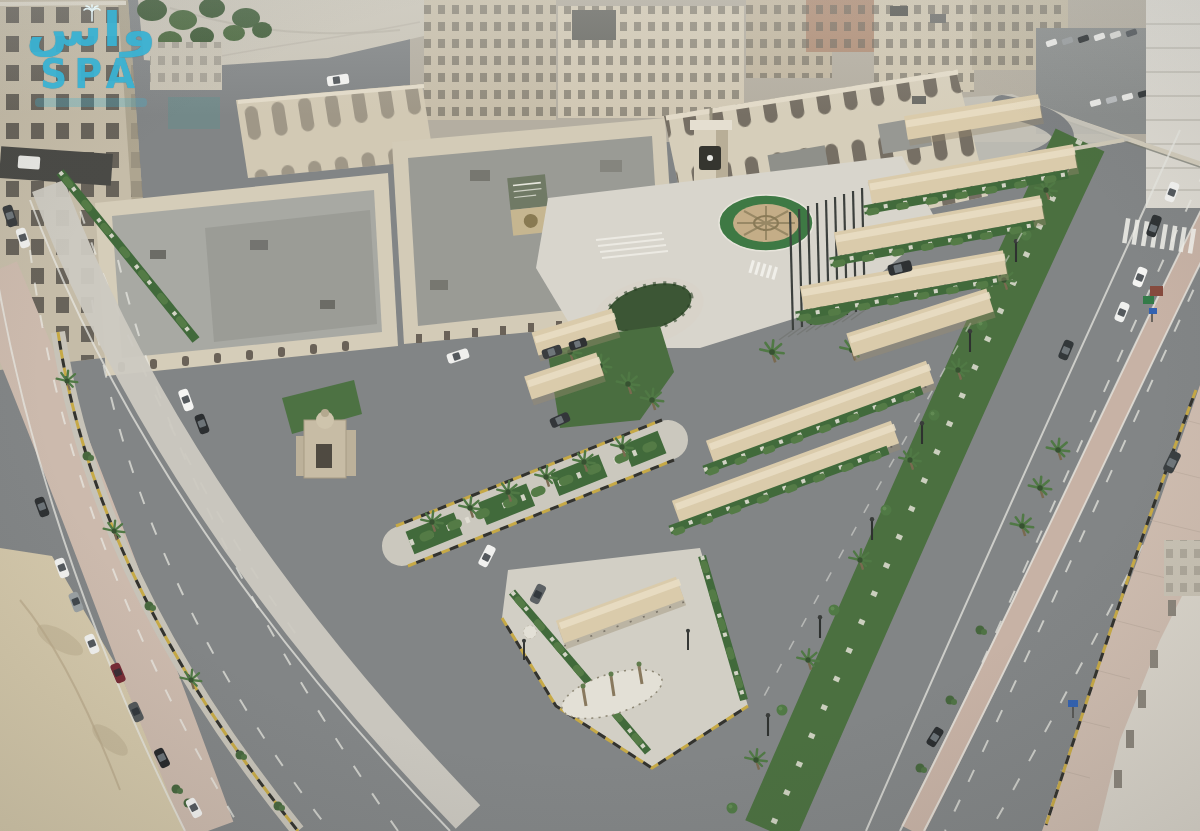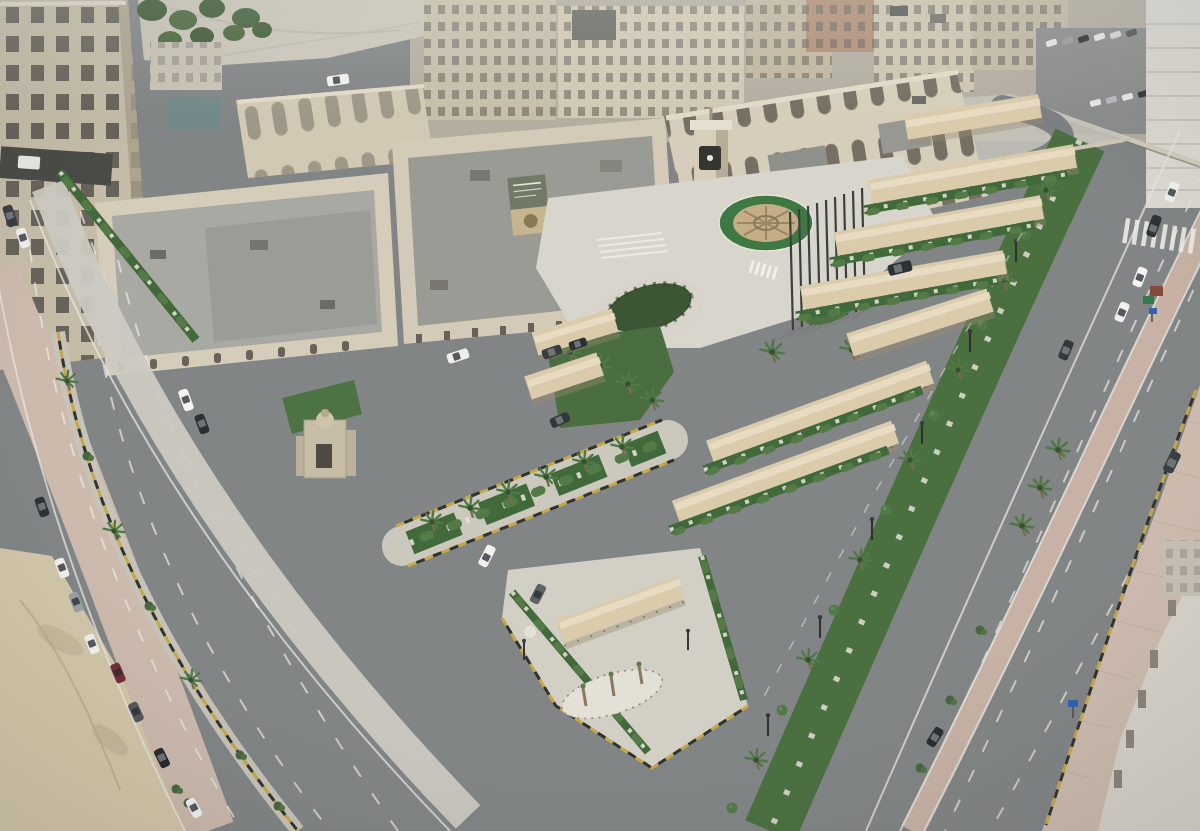--- a/index.html
+++ b/index.html
@@ -694,14 +694,31 @@
             <rect x="-10" y="-5" width="20" height="10" rx="3" fill="#5c6164"></rect>
             <rect x="-4" y="-3.6" width="7" height="7.2" rx="1" class="carG"></rect>
           </g>
     </g>
   </g>
 
   <rect x="0" y="0" width="1200" height="831" fill="url(#haze)"></rect>
   <rect x="0" y="0" width="1200" height="831" fill="url(#vign)"></rect>
 </svg>
 
-
+<div id="wm" style="color: rgb(58, 178, 211);">
+  <div class="palm">
+    <svg width="22" height="22" viewBox="0 0 22 22">
+      <g stroke="#eafcff" stroke-width="1.6" fill="none" stroke-linecap="round" opacity=".95">
+        <line x1="11" y1="10" x2="11" y2="19"></line>
+        <path d="M 11,9 C 8,6 5,6 3,8"></path>
+            <path d="M 11,9 C 14,6 17,6 19,8"></path>
+        <path d="M 11,9 C 9,5 7,4 5,4"></path>
+            <path d="M 11,9 C 13,5 15,4 17,4"></path>
+        <line x1="11" y1="9" x2="11" y2="3"></line>
+      </g>
+    </svg>
+  </div>
+  <div class="ar">واس</div>
+  <div class="la">SPA</div>
+  <div class="bar"></div>
 </div>
 
+</div>
+
 </body></html>

